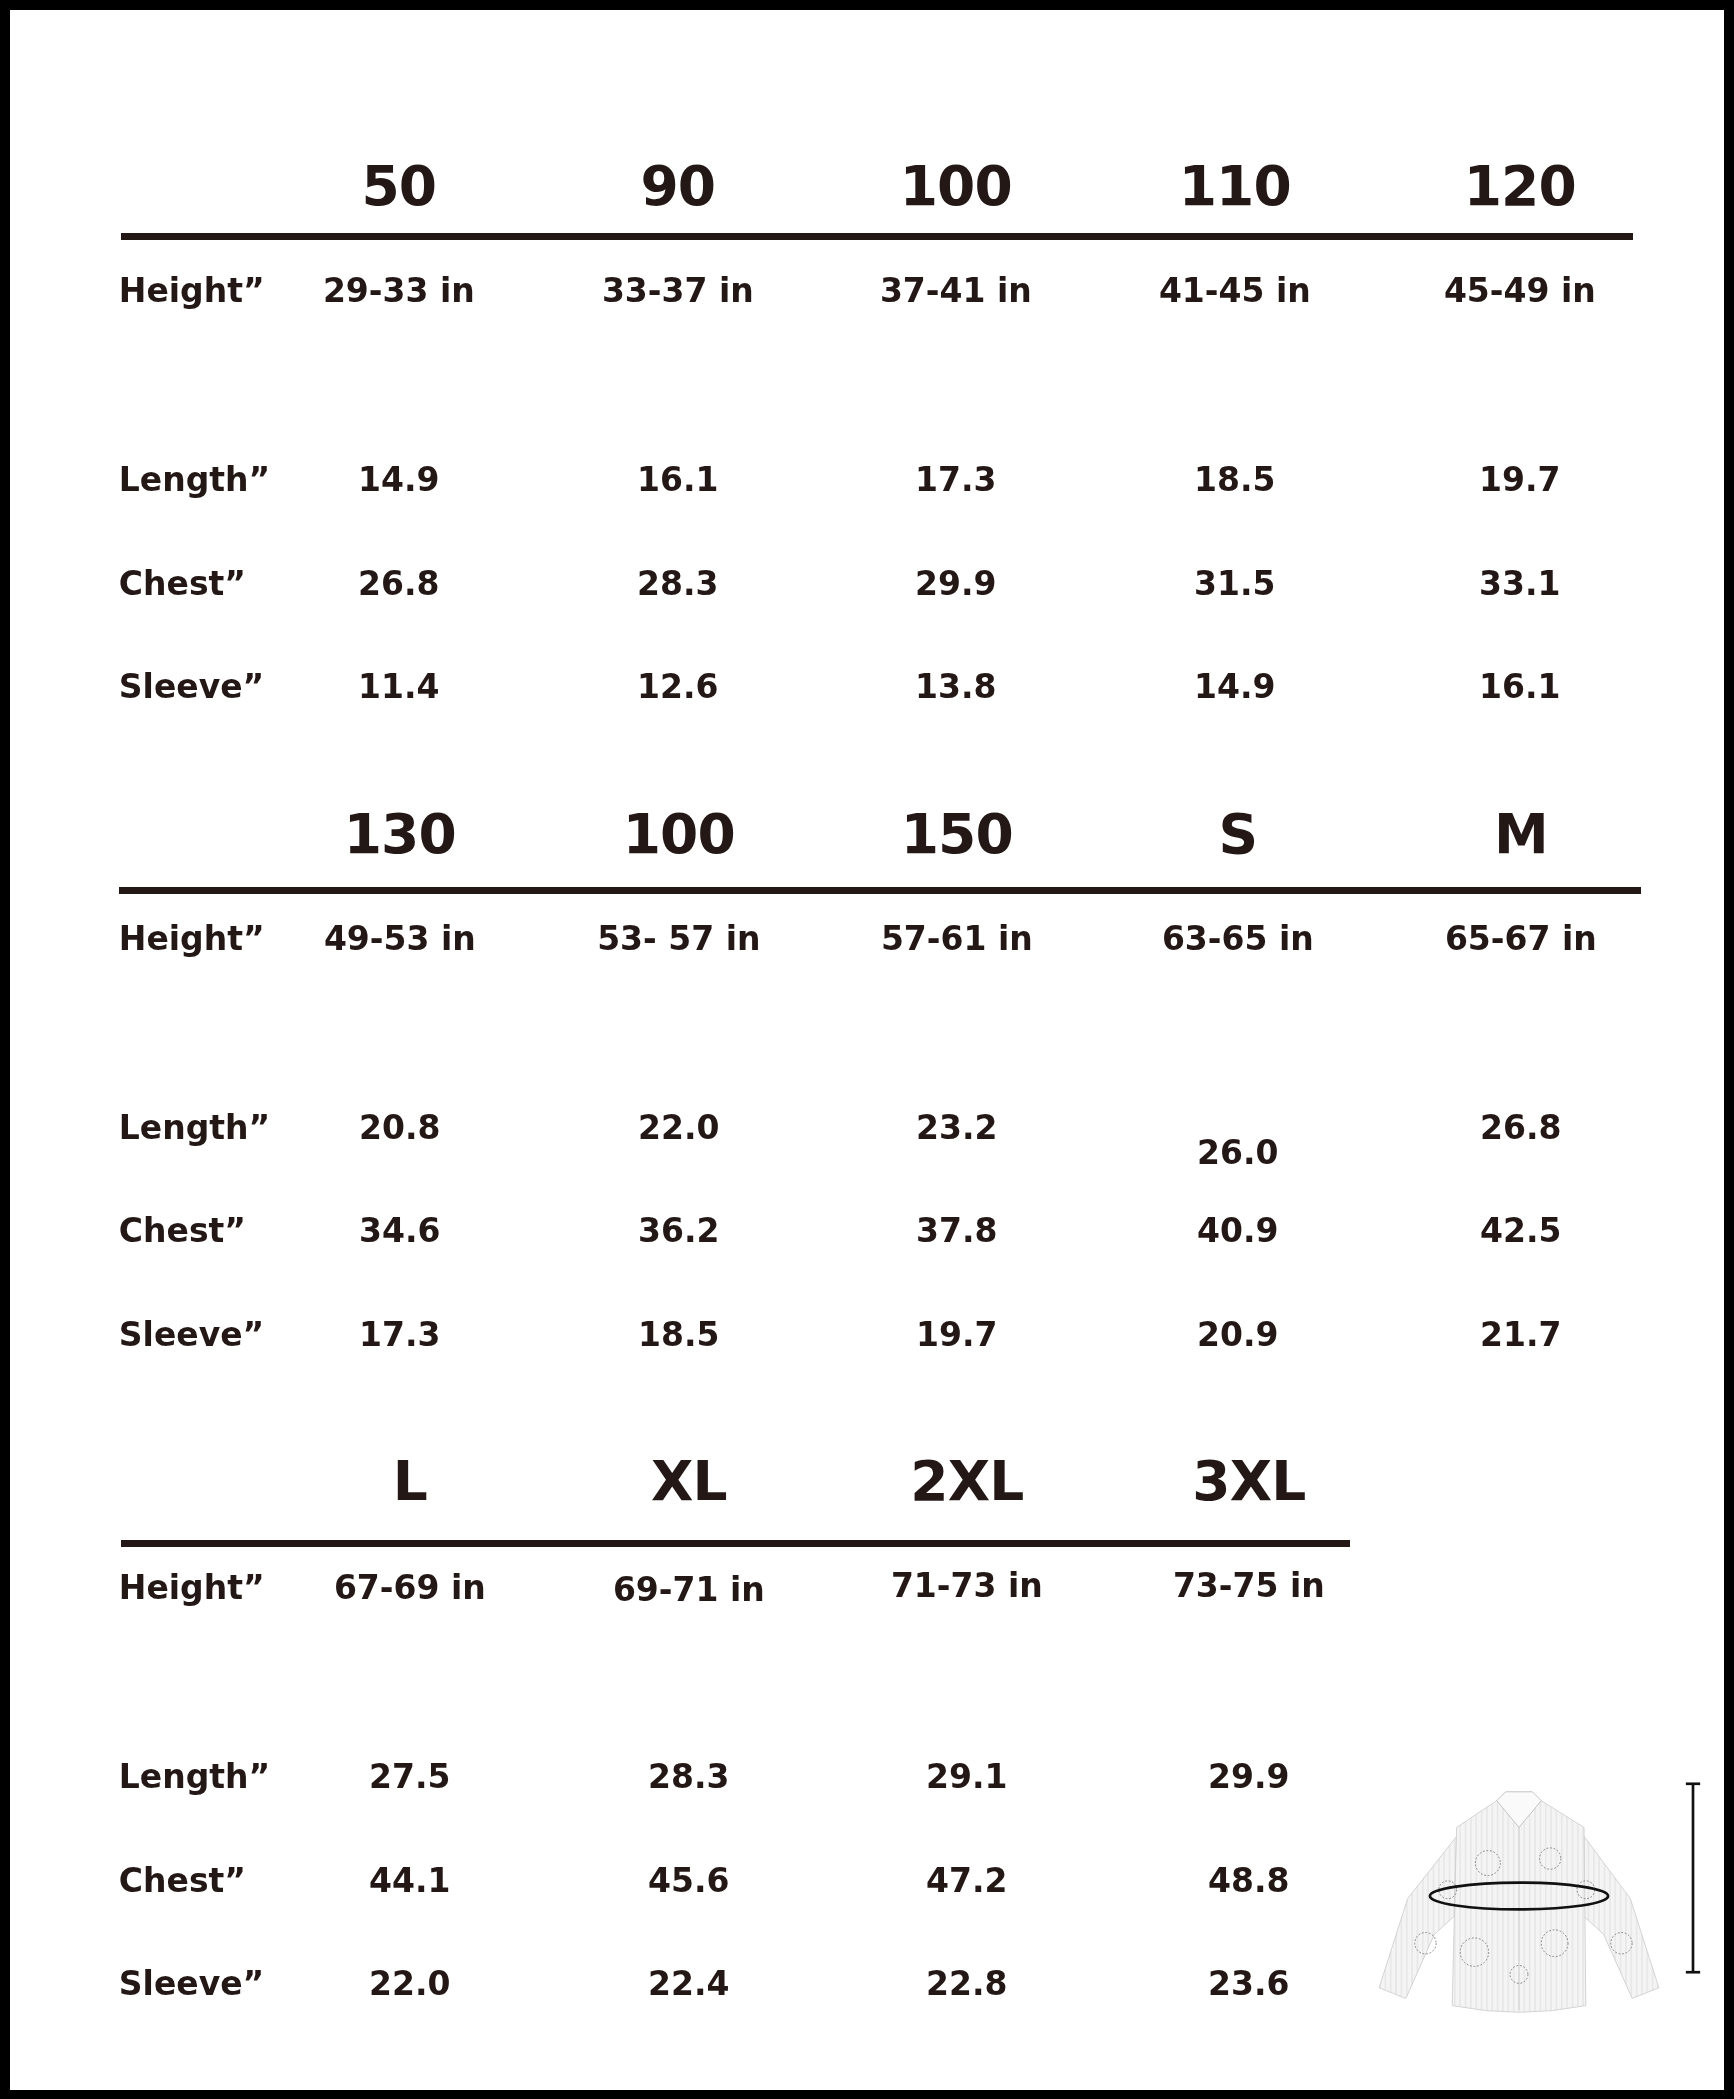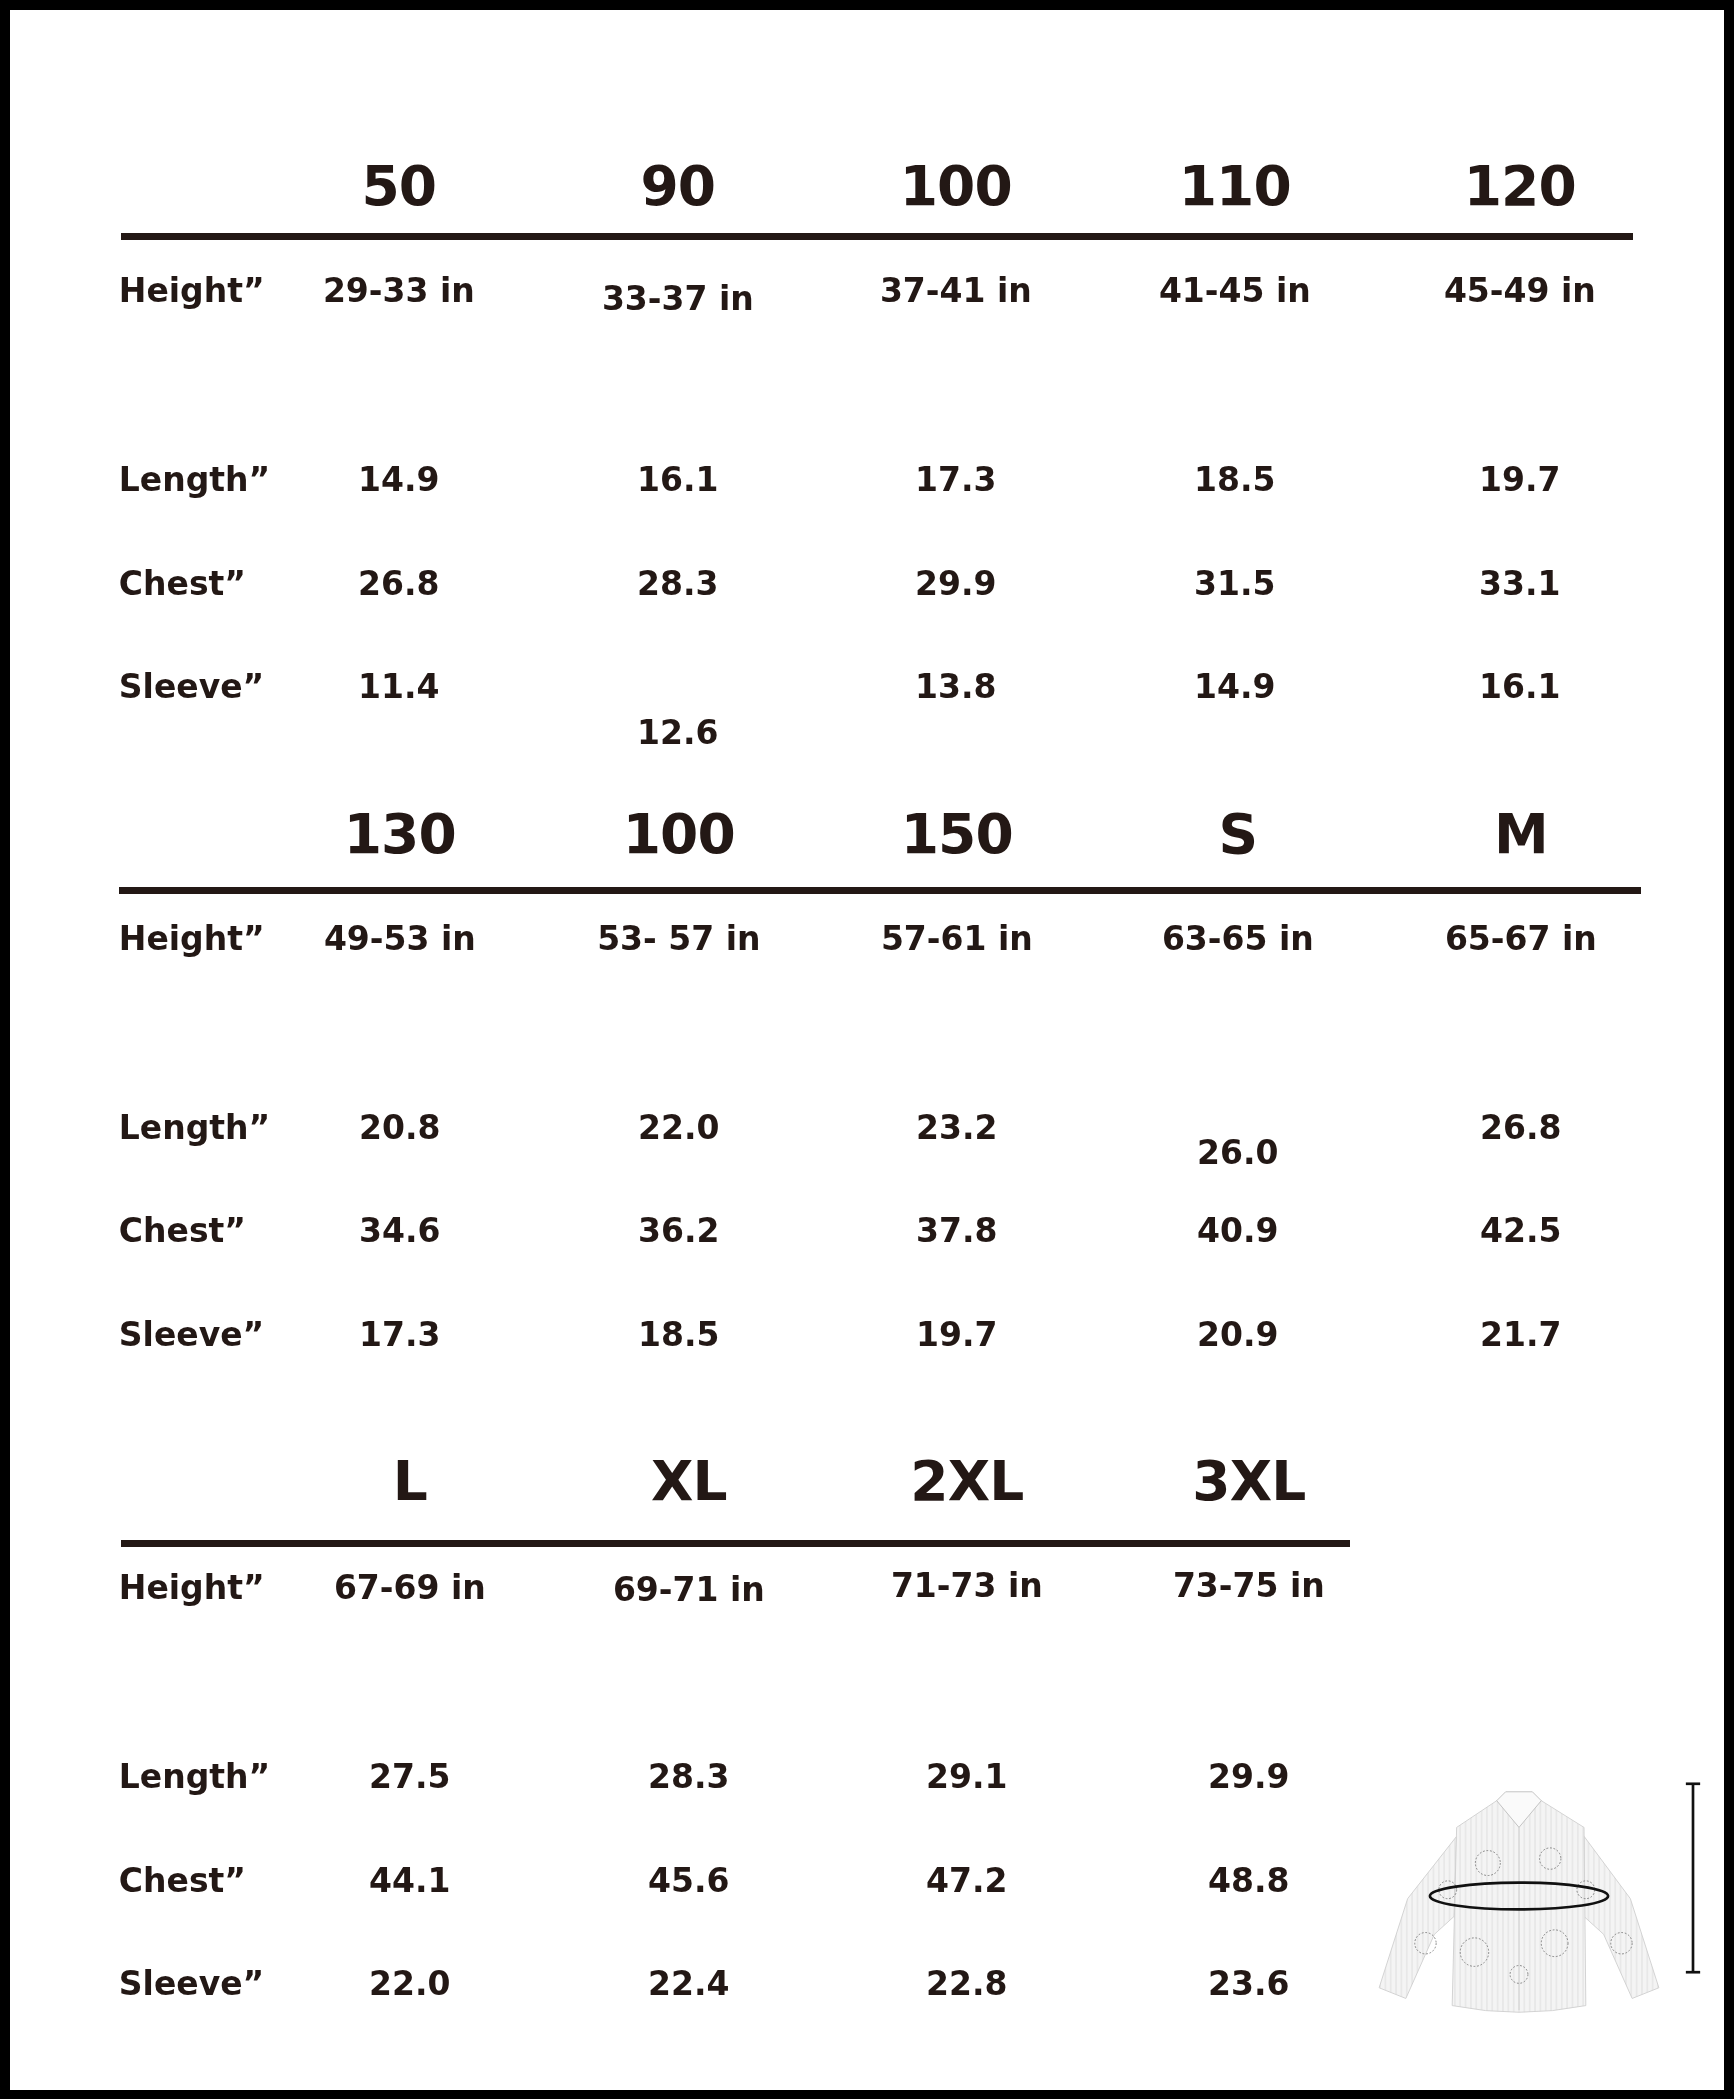--- a/index.html
+++ b/index.html
@@ -40,42 +40,42 @@
   <div>
     <div class="size-head" style="left:389px; top:149px;">50</div>
     <div class="size-head" style="left:668px; top:149px;">90</div>
     <div class="size-head" style="left:946px; top:149px;">100</div>
     <div class="size-head" style="left:1225px; top:149px;">110</div>
     <div class="size-head" style="left:1510px; top:149px;">120</div>
     <div class="rule" style="left:111px; top:223px; width:1512px;"></div>
 
     <div class="row-label" style="top:280px;">Height”</div>
     <div class="cell" style="left:389px; top:280px;">29-33 in</div>
-    <div class="cell" style="left:668px; top:280px;margin-top:8px;">33-37 in</div>
+    <div class="cell" style="left:668px; top:280px;">33-37 in</div>
     <div class="cell" style="left:946px; top:280px;">37-41 in</div>
     <div class="cell" style="left:1225px; top:280px;">41-45 in</div>
     <div class="cell" style="left:1510px; top:280px;">45-49 in</div>
 
     <div class="row-label" style="top:469px;">Length”</div>
     <div class="cell" style="left:389px; top:469px;">14.9</div>
     <div class="cell" style="left:668px; top:469px;">16.1</div>
     <div class="cell" style="left:946px; top:469px;">17.3</div>
     <div class="cell" style="left:1225px; top:469px;">18.5</div>
     <div class="cell" style="left:1510px; top:469px;">19.7</div>
 
     <div class="row-label" style="top:573px;">Chest”</div>
     <div class="cell" style="left:389px; top:573px;">26.8</div>
     <div class="cell" style="left:668px; top:573px;">28.3</div>
     <div class="cell" style="left:946px; top:573px;">29.9</div>
     <div class="cell" style="left:1225px; top:573px;">31.5</div>
     <div class="cell" style="left:1510px; top:573px;">33.1</div>
 
     <div class="row-label" style="top:676px;">Sleeve”</div>
     <div class="cell" style="left:389px; top:676px;">11.4</div>
-    <div class="cell" style="left:668px; top:676px;margin-top:46px;">12.6</div>
+    <div class="cell" style="left:668px; top:676px;">12.6</div>
     <div class="cell" style="left:946px; top:676px;">13.8</div>
     <div class="cell" style="left:1225px; top:676px;">14.9</div>
     <div class="cell" style="left:1510px; top:676px;">16.1</div>
   </div>
 
   <div>
     <div class="size-head" style="left:390px; top:797px;">130</div>
     <div class="size-head" style="left:669px; top:797px;">100</div>
     <div class="size-head" style="left:947px; top:797px;">150</div>
     <div class="size-head" style="left:1228px; top:797px;">S</div>

